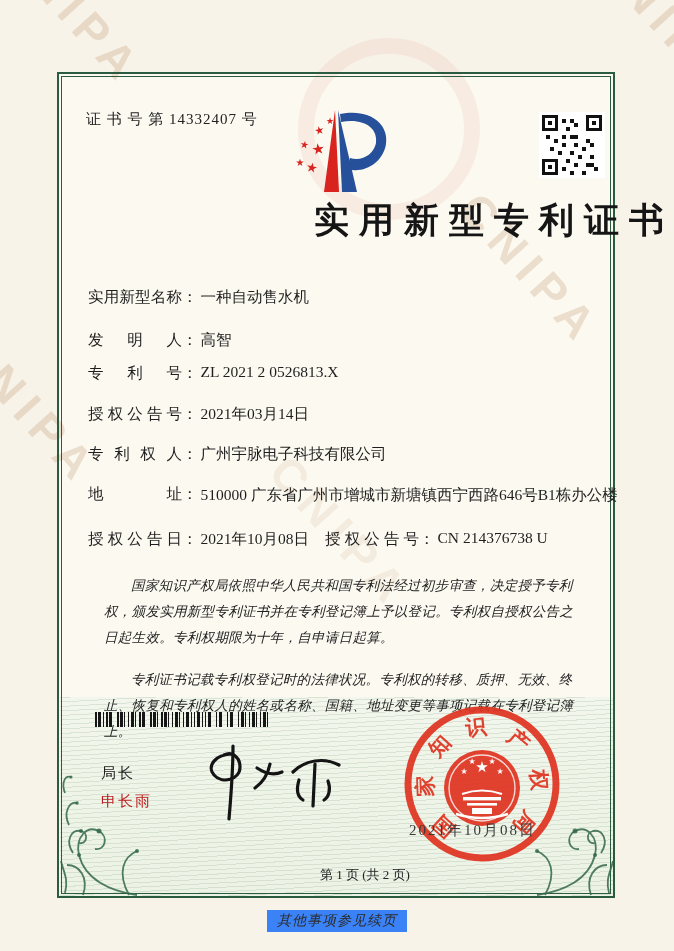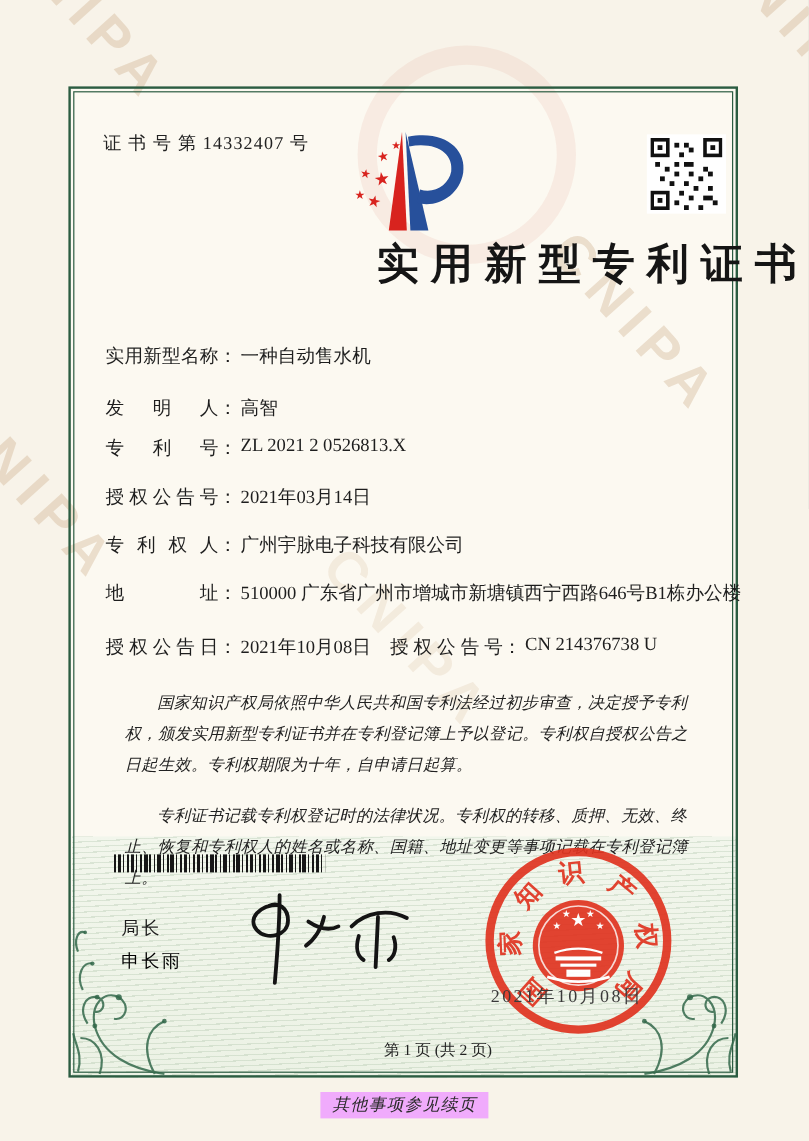--- a/index.html
+++ b/index.html
@@ -33,28 +33,28 @@
   .pair2{margin-left:16px;}
   .paras{position:absolute;left:88px;top:557px;width:502px;z-index:3;
          font-size:13.5px;line-height:26px;letter-spacing:0.3px;font-style:italic;color:#222;}
   .paras p{margin:16px;text-indent:2em;}
   .barcode{position:absolute;left:95px;top:712px;width:176px;height:15px;z-index:3;
         background:repeating-linear-gradient(90deg,#161616 0 1.5px,transparent 1.5px 3px,
                    #161616 3px 6px,transparent 6px 7.5px,#161616 7.5px 8.5px,transparent 8.5px 11px);}
   .signer-title{position:absolute;left:101px;top:764px;z-index:3;font-size:15px;letter-spacing:2px;
         font-family:Liberation Sans, sans-serif;color:#1c1c1c;}
   .signer-name{position:absolute;left:101px;top:792px;z-index:3;font-size:15px;letter-spacing:2px;
-        font-family:"Liberation Sans","DejaVu Sans",sans-serif;color:#000000;}
+        font-family:"Liberation Sans","DejaVu Sans",sans-serif;color:#b91c1c;}
   .signature{position:absolute;left:196px;top:740px;z-index:3;}
   .seal{position:absolute;left:400px;top:702px;z-index:3;}
   .seal-date{position:absolute;left:409px;top:821px;z-index:5;font-size:15px;letter-spacing:2px;
         color:#3a3a3a;white-space:nowrap;}
   .page-info{position:absolute;left:0;top:866px;width:100%;z-index:3;text-align:center;font-size:13px;color:#222;padding-left:28px;}
   .note{position:absolute;left:0;top:910px;width:100%;z-index:3;text-align:center;}
-  .note span{display:inline-block;background:#f0abfc;padding:2px 10px;font-size:14px;font-style:italic;
+  .note span{display:inline-block;background:#3b82f6;padding:2px 10px;font-size:14px;font-style:italic;
         letter-spacing:1px;color:#2b2b2b;}
 </style>
 </head>
 <body>
 
 <div class="page">
 
   <div class="inner-bg"></div>
 
   <div class="wm" style="left:-20px;top:-18px;">CNIPA</div>

